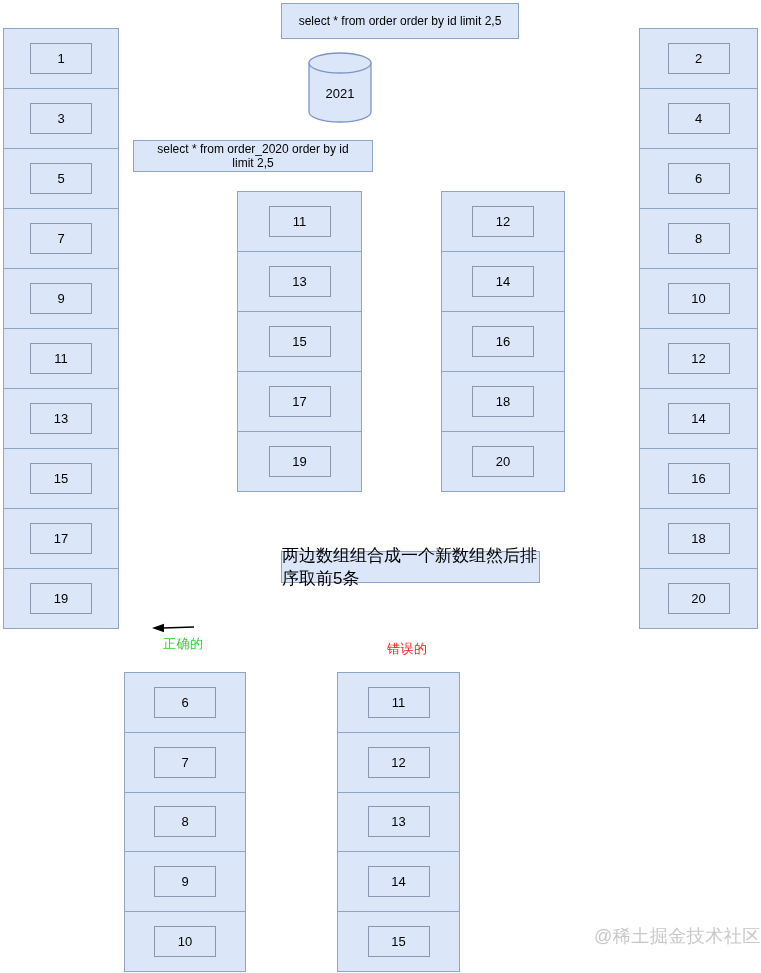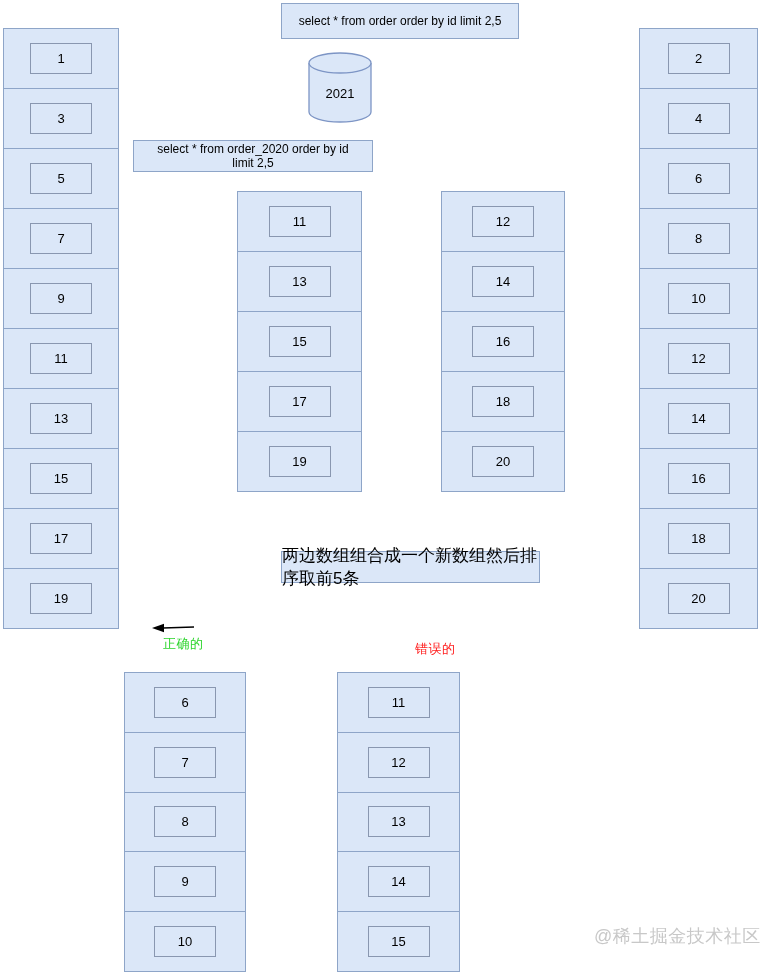--- a/index.html
+++ b/index.html
@@ -39,21 +39,21 @@
   }
   .note {
     position:absolute; box-sizing:border-box;
     background:var(--box-fill, #dbe7f8);
     border:1px solid var(--box-border, #8ea5c8);
     display:flex; align-items:center; justify-content:center;
     font-size:17px;
   }
   .tag { position:absolute; font-size:13px; letter-spacing:0.5px; }
   .tag.ok   { color:var(--correct-green, #2ed52e); }
-  .tag.bad  { color:var(--wrong-red, #ff1f1f);margin-left:28px; }
+  .tag.bad  { color:var(--wrong-red, #ff1f1f); }
   .arrow { position:absolute; }
   .watermark {
     position:absolute; font-size:18px;
     color:var(--watermark-gray, #c8c8c8); letter-spacing:0.5px;
   }
 </style>
 </head>
 <body>
 
 <div class="canvas">

